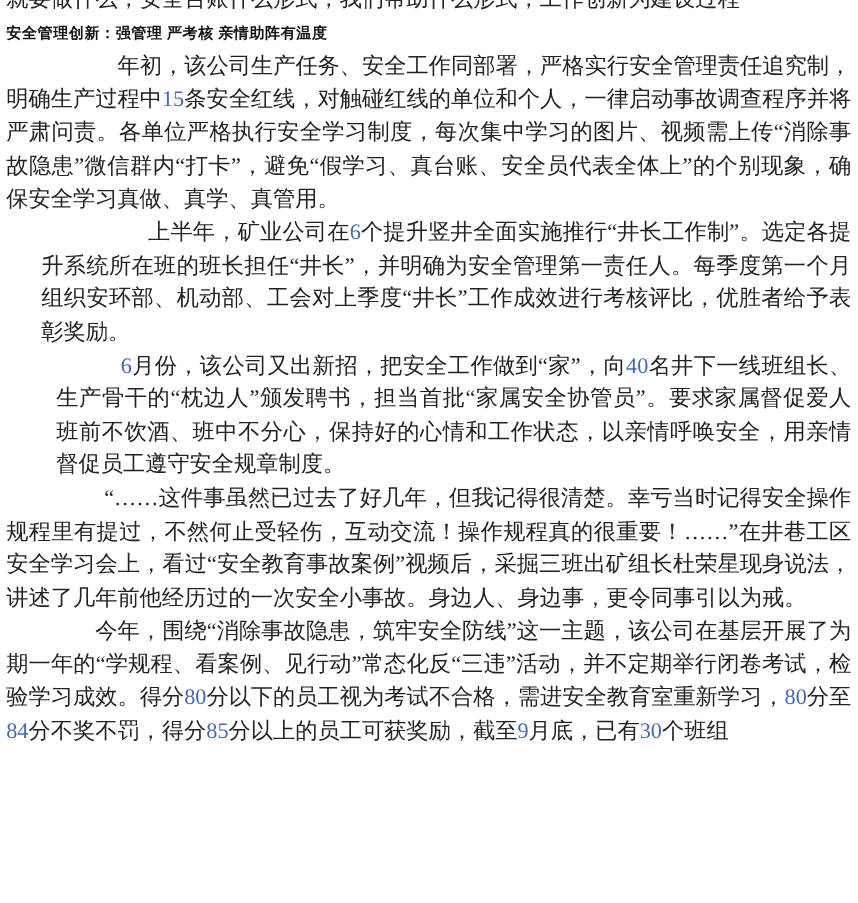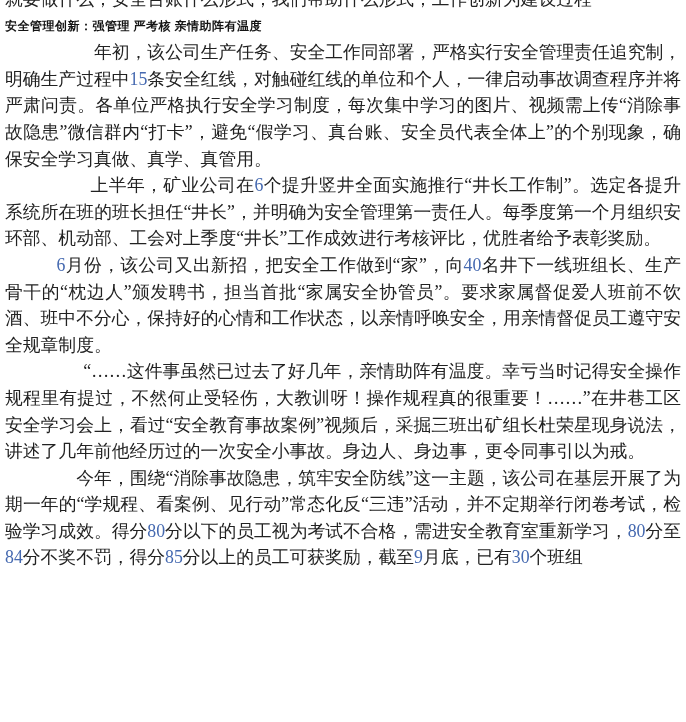--- a/index.html
+++ b/index.html
@@ -38,17 +38,17 @@
     color: var(--number-color, #4569b0);
   }
 </style>
 </head>
 <body style="background: rgb(255, 255, 255);">
 
 <div class="doc" id="doc">
     <p class="block-paragraph"><span>就要做什么，安全台账什么形式，我们帮助什么形式，工作创新为建设过程</span></p>
     <h2 class="block-heading"><span>安全管理创新：强管理 严考核 亲情助阵有温度</span></h2>
     <p class="block-paragraph" style="text-indent: 5em;"><span>年初，该公司生产任务、安全工作同部署，严格实行安全管理责任追究制，明确生产过程中</span><span class="num">15</span><span>条安全红线，对触碰红线的单位和个人，一律启动事故调查程序并将严肃问责。各单位严格执行安全学习制度，每次集中学习的图片、视频需上传“消除事故隐患”微信群内“打卡”，避免“假学习、真台账、安全员代表全体上”的个别现象，确保安全学习真做、真学、真管用。</span></p>
-    <p class="block-paragraph" style="text-indent: 4.8em;"><span>上半年，矿业公司在</span><span class="num">6</span><span>个提升竖井全面实施推行“井长工作制”。选定各提升系统所在班的班长担任“井长”，并明确为安全管理第一责任人。每季度第一个月组织安环部、机动部、工会对上季度“井长”工作成效进行考核评比，优胜者给予表彰奖励。</span></p>
-    <p class="block-paragraph" style="text-indent: 2.9em;"><span class="num">6</span><span>月份，该公司又出新招，把安全工作做到“家”，向</span><span class="num">40</span><span>名井下一线班组长、生产骨干的“枕边人”颁发聘书，担当首批“家属安全协管员”。要求家属督促爱人班前不饮酒、班中不分心，保持好的心情和工作状态，以亲情呼唤安全，用亲情督促员工遵守安全规章制度。</span></p>
-    <p class="block-paragraph" style="text-indent: 4.4em;"><span>“……这件事虽然已过去了好几年，亲情助阵有温度。幸亏当时记得安全操作规程里有提过，不然何止受轻伤，大教训呀！操作规程真的很重要！……”在井巷工区安全学习会上，看过“安全教育事故案例”视频后，采掘三班出矿组长杜荣星现身说法，讲述了几年前他经历过的一次安全小事故。身边人、身边事，更令同事引以为戒。</span></p>
+    <p class="block-paragraph" style="text-indent: 4.8em; margin-left: 28px;"><span>上半年，矿业公司在</span><span class="num">6</span><span>个提升竖井全面实施推行“井长工作制”。选定各提升系统所在班的班长担任“井长”，并明确为安全管理第一责任人。每季度第一个月组织安环部、机动部、工会对上季度“井长”工作成效进行考核评比，优胜者给予表彰奖励。</span></p>
+    <p class="block-paragraph" style="text-indent: 2.9em; margin-left: 40px;"><span class="num">6</span><span>月份，该公司又出新招，把安全工作做到“家”，向</span><span class="num">40</span><span>名井下一线班组长、生产骨干的“枕边人”颁发聘书，担当首批“家属安全协管员”。要求家属督促爱人班前不饮酒、班中不分心，保持好的心情和工作状态，以亲情呼唤安全，用亲情督促员工遵守安全规章制度。</span></p>
+    <p class="block-paragraph" style="text-indent: 4.4em;"><span>“……这件事虽然已过去了好几年，但我记得很清楚。幸亏当时记得安全操作规程里有提过，不然何止受轻伤，互动交流！操作规程真的很重要！……”在井巷工区安全学习会上，看过“安全教育事故案例”视频后，采掘三班出矿组长杜荣星现身说法，讲述了几年前他经历过的一次安全小事故。身边人、身边事，更令同事引以为戒。</span></p>
     <p class="block-paragraph" style="text-indent: 4em;"><span>今年，围绕“消除事故隐患，筑牢安全防线”这一主题，该公司在基层开展了为期一年的“学规程、看案例、见行动”常态化反“三违”活动，并不定期举行闭卷考试，检验学习成效。得分</span><span class="num">80</span><span>分以下的员工视为考试不合格，需进安全教育室重新学习，</span><span class="num">80</span><span>分至</span><span class="num">84</span><span>分不奖不罚，得分</span><span class="num">85</span><span>分以上的员工可获奖励，截至</span><span class="num">9</span><span>月底，已有</span><span class="num">30</span><span>个班组</span></p>
   </div>
 
 </body></html>

